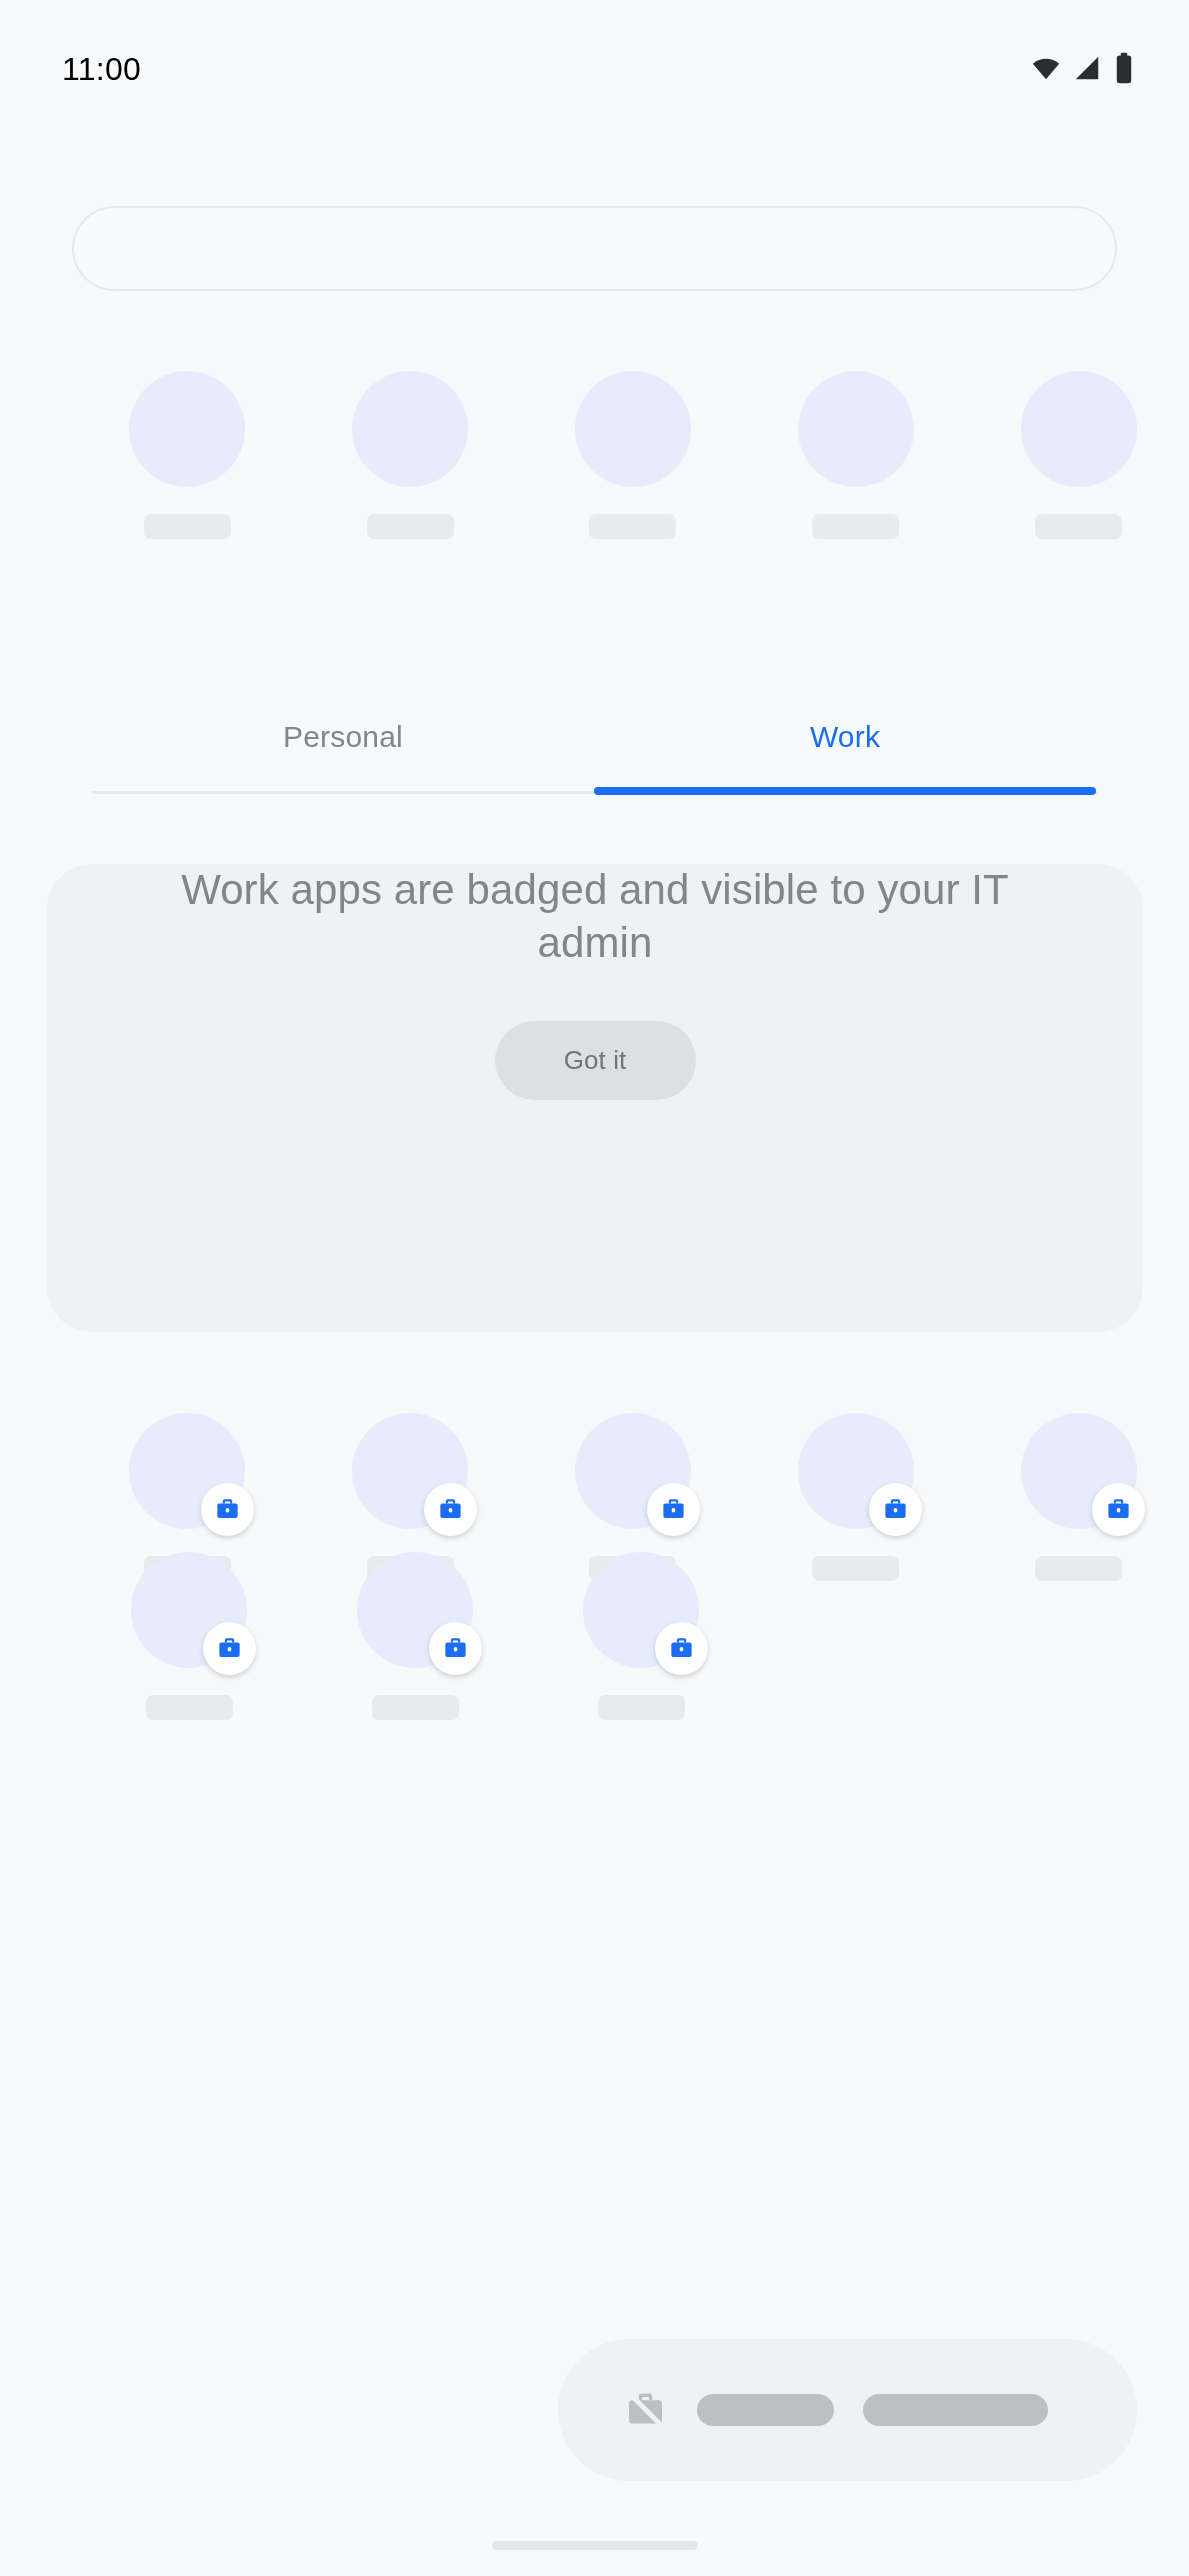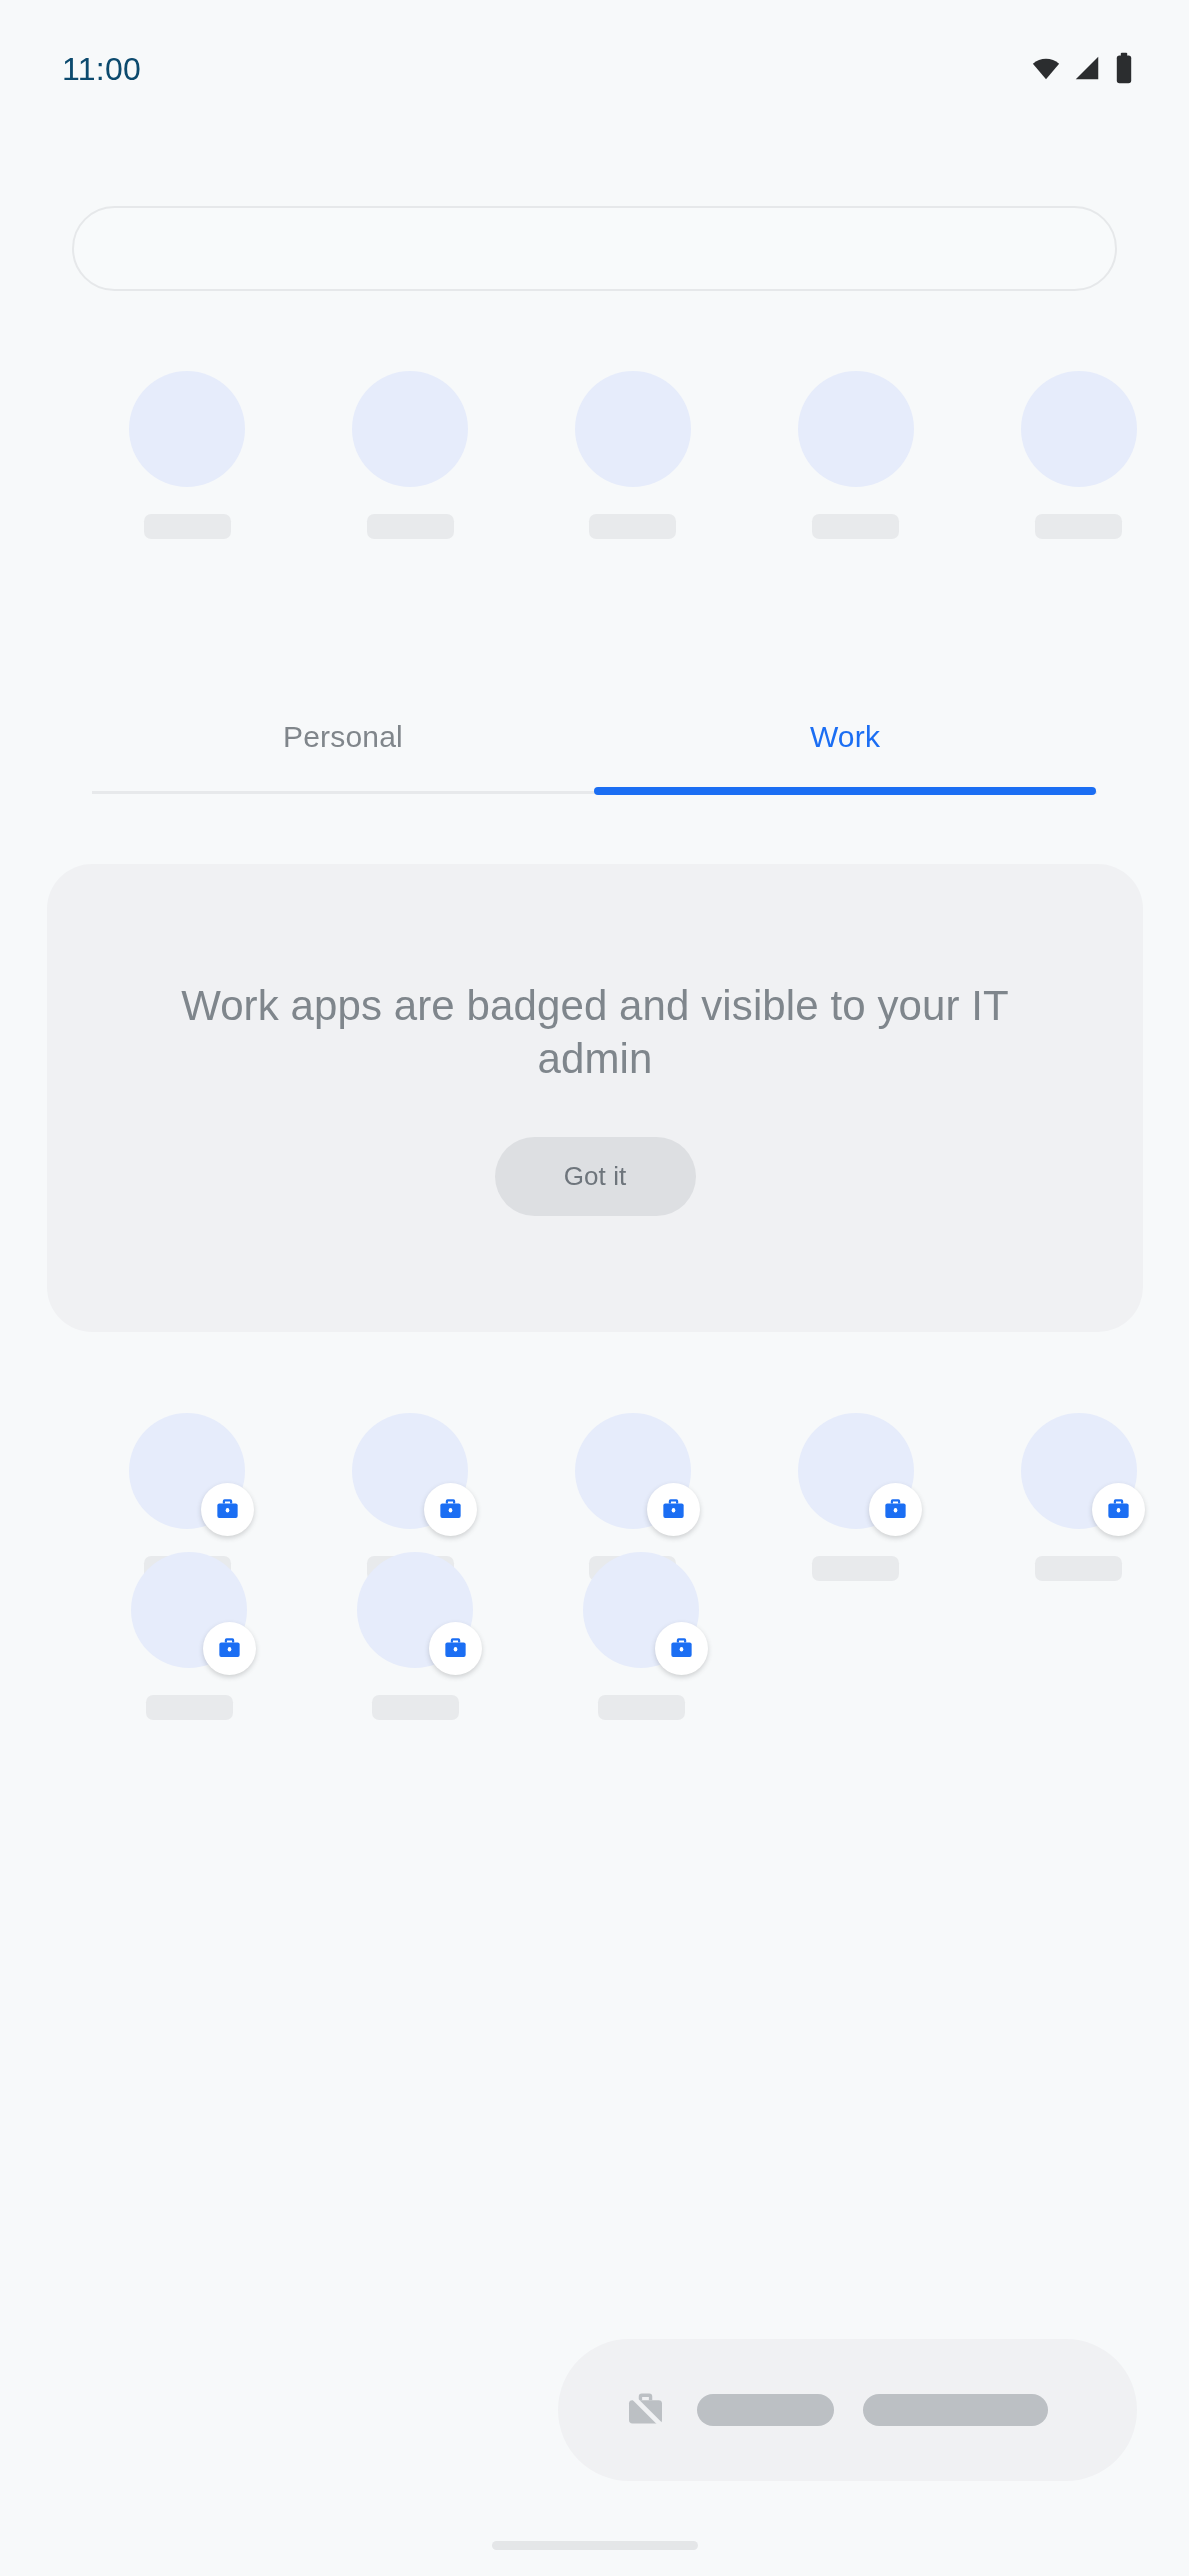--- a/index.html
+++ b/index.html
@@ -25,21 +25,21 @@
     top: 0; left: 0;
     width: 1190px;
     height: 137px;
   }
   .status-time {
     position: absolute;
     left: 62px;
     top: 69px;
     transform: translateY(-50%);
     font-size: 32px;
-    color: #0c4a6e;
+    color: #000000;
     letter-spacing: 0.3px;
   }
   .status-icons {
     position: absolute;
     right: 56px;
     top: 69px;
     transform: translateY(-50%);
     display: flex;
     align-items: center;
     gap: 11.6px;
@@ -149,21 +149,20 @@
     position: absolute;
     left: 47px;
     top: 864px;
     width: 1096px;
     height: 468px;
     background: #F0F1F3;
     border-radius: 45px;
     display: flex;
     flex-direction: column;
     align-items: center;
-    justify-content: center;
   }
   .info-text {
     width: 888px;
     text-align: center;
     font-size: 42px;
     line-height: 1.25;
     color: #7F868C;
     letter-spacing: 0.1px;
   }
   .got-it {

